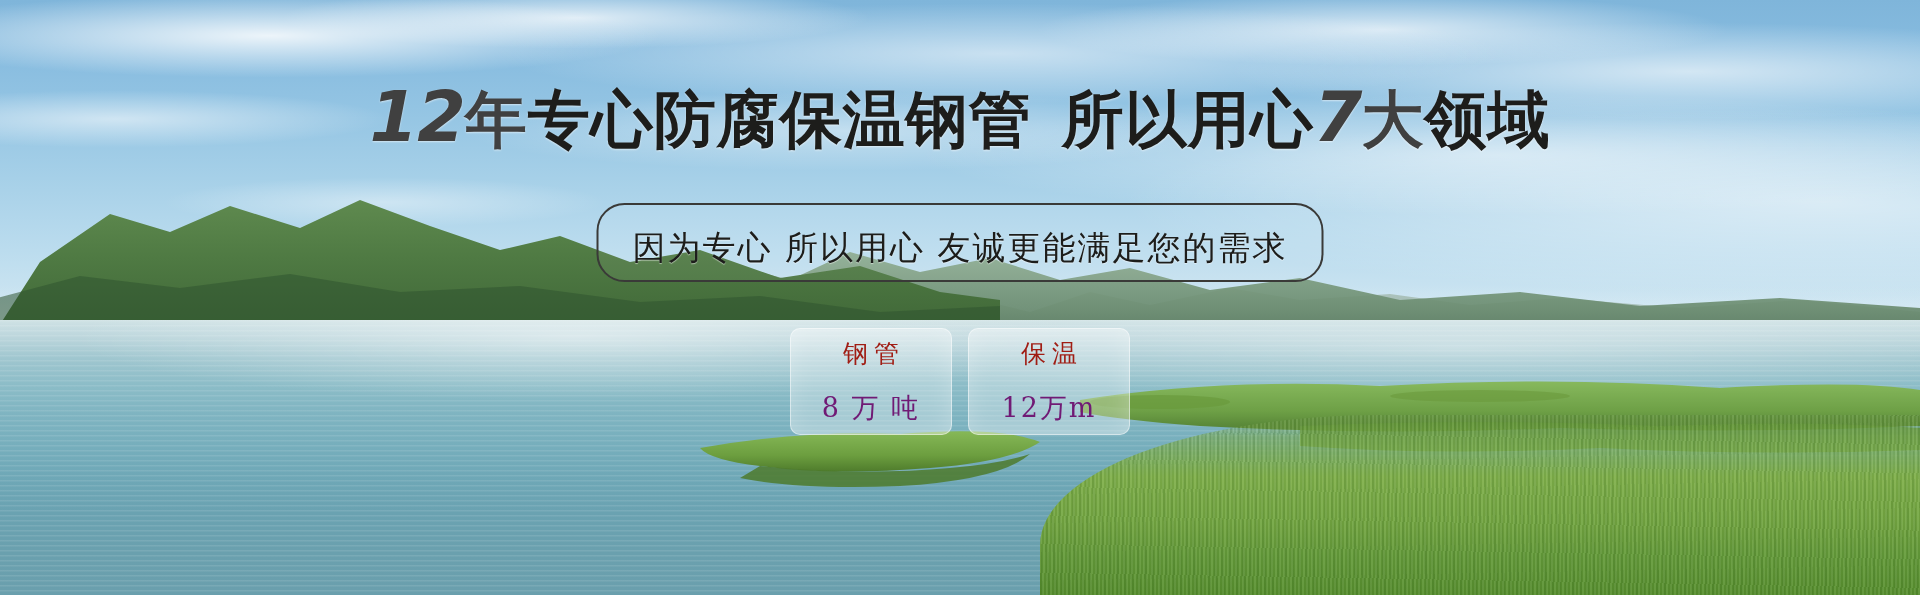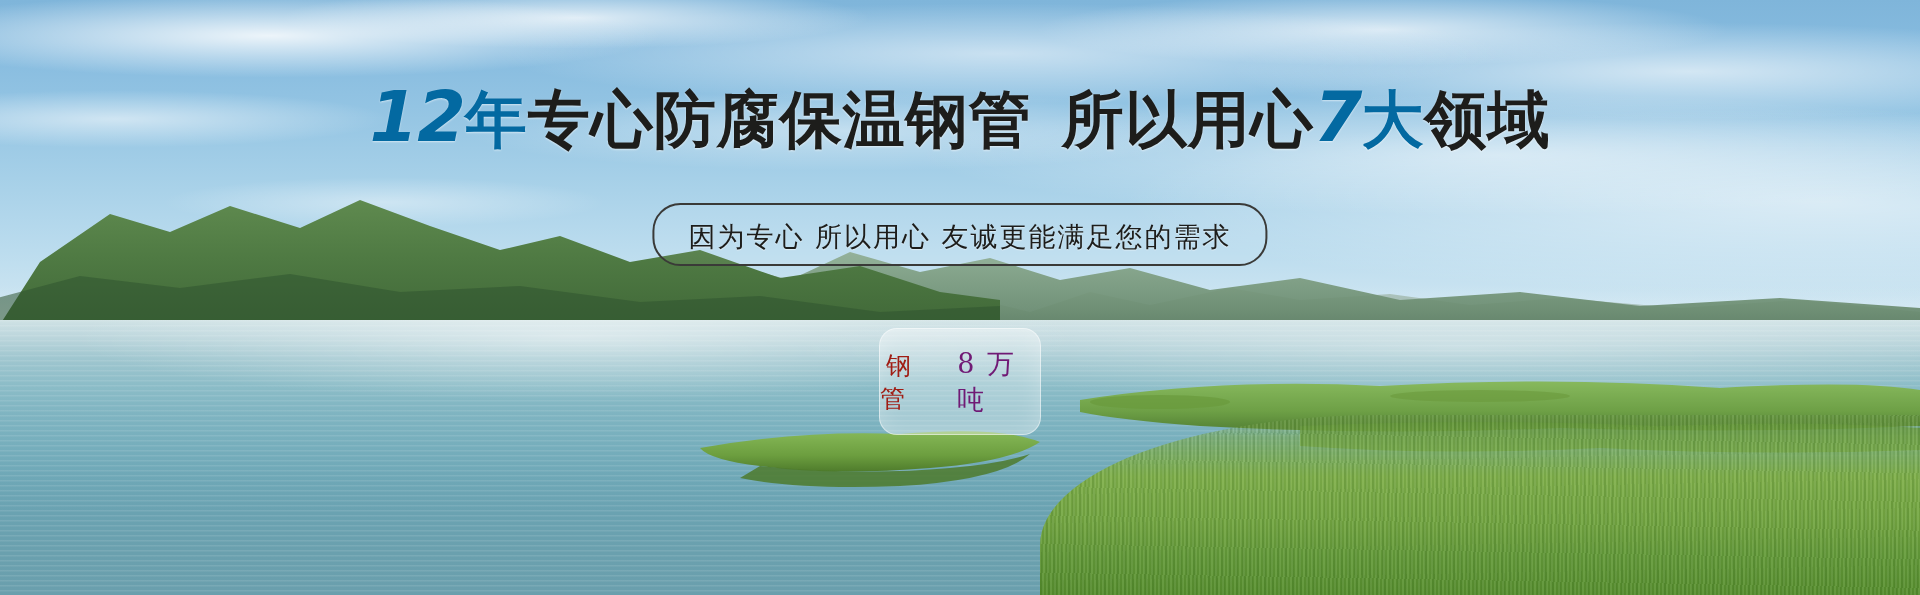--- a/index.html
+++ b/index.html
@@ -114,61 +114,61 @@
     text-align:center;
     white-space:nowrap;
     font-family:"DejaVu Sans","Liberation Sans",sans-serif;
     font-weight:bold;
     font-size:62px;
     letter-spacing:1px;
     line-height:1;
     color:#1d1d1b;
     text-shadow:0 1px 2px rgba(255,255,255,.55);
   }
-  .headline .red{color:#0369a1;}
+  .headline .red{color:#404040;}
   .headline .num{
     font-size:70px;
     font-style:italic;
     letter-spacing:-1px;
   }
   .headline .gap{display:inline-block;width:30px;}
 
   .pill{
     position:absolute;
     left:50%;
     transform:translateX(-50%);
     top:203px;
     border:2px solid #3a3a38;
     border-radius:28px;
-    padding:14px 34px 9px;
-    font-size:27px;
+    padding:21px 34px 9px;
+    font-size:33px;
     letter-spacing:2px;
     color:#1d1d1b;
     white-space:nowrap;
     background:rgba(255,255,255,.06);
     text-shadow:0 1px 1px rgba(255,255,255,.5);
   }
 
   .cards{
     position:absolute;
     left:50%;
     transform:translateX(-50%);
     top:328px;
     display:flex;
     gap:16px;
   }
   .card{
     width:160px;
     height:105px;
-    border-radius:18px;
+    border-radius:10px;
     background:rgba(255,255,255,.30);
     border:1px solid rgba(255,255,255,.55);
     box-shadow:inset 0 0 24px rgba(255,255,255,.25);
     display:flex;
-    flex-direction:row;
+    flex-direction:column;
     align-items:center;
     justify-content:center;
     gap:20px;
   }
   .card .c-title{
     font-size:25px;
     letter-spacing:6px;
     text-indent:6px;
     color:#a01d14;
     font-family:"DejaVu Sans","Liberation Sans",sans-serif;
@@ -253,16 +253,20 @@
     </div>
 
     <div class="cards">
 
       <div class="card">
         <div class="c-title">钢管</div>
         <div class="c-value"><span>8 万 吨</span></div>
       </div>
 
 
+      <div class="card">
+        <div class="c-title">保温</div>
+        <div class="c-value"><span>12万m</span></div>
+      </div>
 
     </div>
   </div>
 </div>
 
 </body></html>

